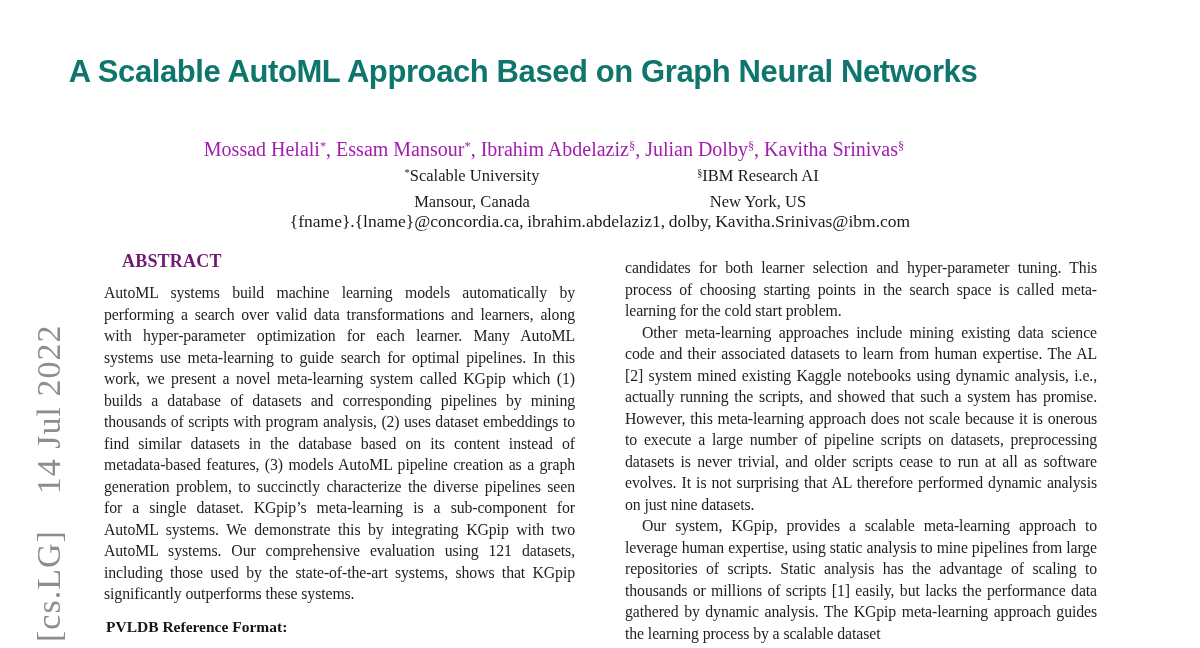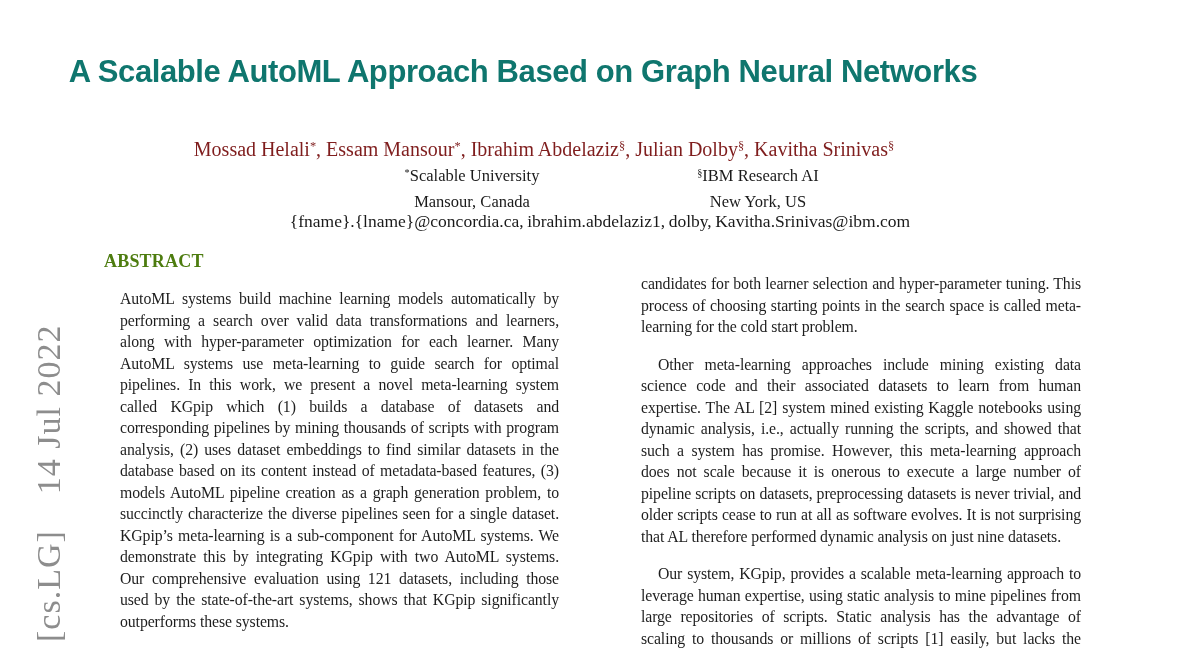--- a/index.html
+++ b/index.html
@@ -29,24 +29,24 @@
   .paper-title {
     position: absolute; top: 54px; left: 0; width: 1046px;
     text-align: center;
     font-family: "Liberation Sans", sans-serif;
     font-weight: bold;
     font-size: 31px;
     letter-spacing: -0.4px;
     color: #0f766e;
   }
   .authors-line {
-    position: absolute; top: 138px; left: 0; width: 1088px;
+    position: absolute; top: 138px; left: 10px; width: 1088px;
     text-align: center;
     font-size: 20px;
-    color: #7f1d1d;
+    color: #a21caf;
   }
   sup.affmark {
     font-size: 62%;
     vertical-align: baseline;
     position: relative; top: -0.45em;
   }
   .affiliation {
     position: absolute; top: 164px; width: 300px;
     text-align: center;
     font-size: 16.5px;
@@ -61,28 +61,28 @@
     font-size: 17.5px;
     color: #1a1a1a;
   }
 
   
   .col { position: absolute; }
   .col-left  { left: 104px; top: 251px; width: 471px; height: 397px; overflow: hidden; }
   .col-right { left: 625px; top: 257px; width: 472px; height: 391px; overflow: hidden; }
 
   .section-heading {
-    margin: 0 0 10px 0;
+    margin: 0 0 10px 18px;
     font-size: 18px;
     font-weight: bold;
     letter-spacing: 0.2px;
-    color: #4d7c0f;
+    color: #701a75;
   }
   .body-text {
-    margin: 16px;
+    margin: 0;
     font-size: 15.8px;
     line-height: 21.5px;
     letter-spacing: -0.1px;
     text-align: justify;
     color: #1e1e1e;
   }
   .body-text.indent { text-indent: 17px; }
   .reference-heading {
     margin: 13px 0 0 2px;
     font-size: 15.5px;

